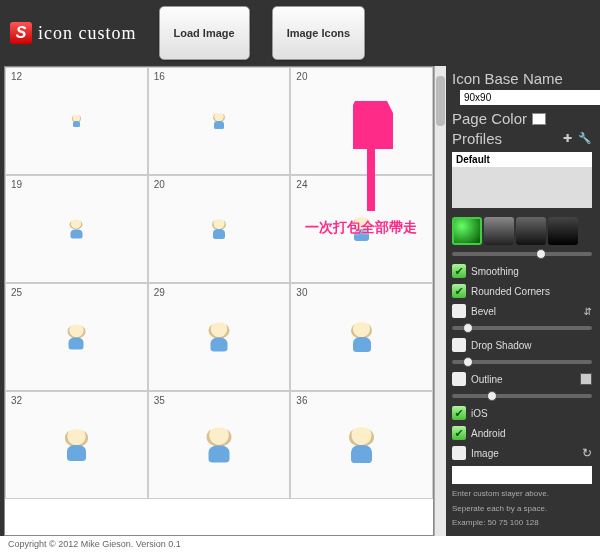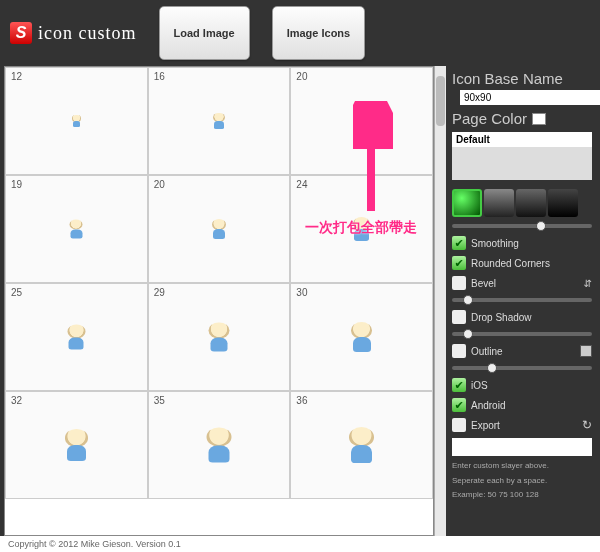--- a/index.html
+++ b/index.html
@@ -19,21 +19,21 @@
 .cell .ic { position: absolute; top: 50%; left: 50%; transform: translate(-50%,-50%); }
 .scrolltrack { width: 12px; background: #e8e8e8; border-left: 1px solid #aaa; position: relative; }
 .scrollthumb { position: absolute; top: 10px; left: 1px; width: 9px; height: 50px; background: #bbb; border-radius: 4px; }
 .sidebar { width: 154px; background: #333; color: #ddd; font-size: 10px; padding: 4px 8px 4px 6px; display: flex; flex-direction: column; gap: 3px; overflow: hidden; }
 .sidebar label { font-size: 15px; color: #ccc; }
 .txtfield { background: #fff; color: #000; border: none; padding: 2px 4px; font-size: 10px; width: 100%; margin-left: 8px; }
 .row { display: flex; align-items: center; gap: 5px; margin-top: 2px; }
 .colorswatch { width: 14px; height: 12px; background: #fff; border: 1px solid #888; }
 .profiles-head { display: flex; justify-content: space-between; align-items: center; }
 .profiles-head .tools { display: flex; gap: 6px; color: #ccc; font-size: 11px; }
-.profiles-box { background: #ddd; height: 48px; margin-top: 2px; font-size: 10px; color: #000; }
+.profiles-box { background: #ddd; height: 56px; margin-top: 2px; font-size: 10px; color: #000; }
 .profiles-box .sel { background: #fff; padding: 2px 4px; font-weight: bold; }
 .swatches { display: flex; gap: 2px; margin-top: 6px; }
 .swatch { width: 30px; height: 28px; border-radius: 3px; }
 .sw1 { background: radial-gradient(circle at 30% 30%, #6f6, #050); border: 2px solid #4c4; }
 .sw2 { background: linear-gradient(#888,#222); }
 .sw3 { background: linear-gradient(#666,#111); }
 .sw4 { background: linear-gradient(#444,#000); }
 .slider { height: 4px; background: #666; border-radius: 2px; position: relative; margin: 4px 0 3px; }
 .slider .knob { position: absolute; top: -3px; width: 10px; height: 10px; background: #eee; border-radius: 50%; border: 1px solid #555; }
 .chkrow { display: flex; align-items: center; gap: 5px; margin-top: 1px; min-height: 16px; }
@@ -171,20 +171,27 @@
 
     <div class="sidebar">
       <label>Icon Base Name</label>
       <input class="txtfield" value="90x90" style="">
 
       <div class="row">
         <label>Page Color</label>
         <div class="colorswatch"></div>
       </div>
 
+      <div class="profiles-head">
+        <label>Profiles</label>
+        <div class="tools">
+          <span>✚</span>
+          <span>🔧</span>
+        </div>
+      </div>
       <div class="profiles-box">
         <div class="sel">Default</div>
       </div>
 
       <div class="swatches">
         <div class="swatch sw1"></div>
         <div class="swatch sw2"></div>
         <div class="swatch sw3"></div>
         <div class="swatch sw4"></div>
       </div>
@@ -227,21 +234,21 @@
       <div class="chkrow">
         <span class="chk on">✔</span>
         <span class="chklabel">iOS</span>
       </div>
       <div class="chkrow">
         <span class="chk on">✔</span>
         <span class="chklabel">Android</span>
       </div>
       <div class="chkrow">
         <span class="chk off"></span>
-        <span class="chklabel">Export</span>
+        <span class="chklabel">Image</span>
         <span class="reload-ic">↻</span>
       </div>
       <div class="custom-input"></div>
       <div class="hint">Enter custom slayer above.</div>
       <div class="hint">Seperate each by a space.</div>
       <div class="hint">Example: 50 75 100 128</div>
     </div>
   </div>
 
   <div class="footer">Copyright © 2012 Mike Gieson. Version 0.1</div>

